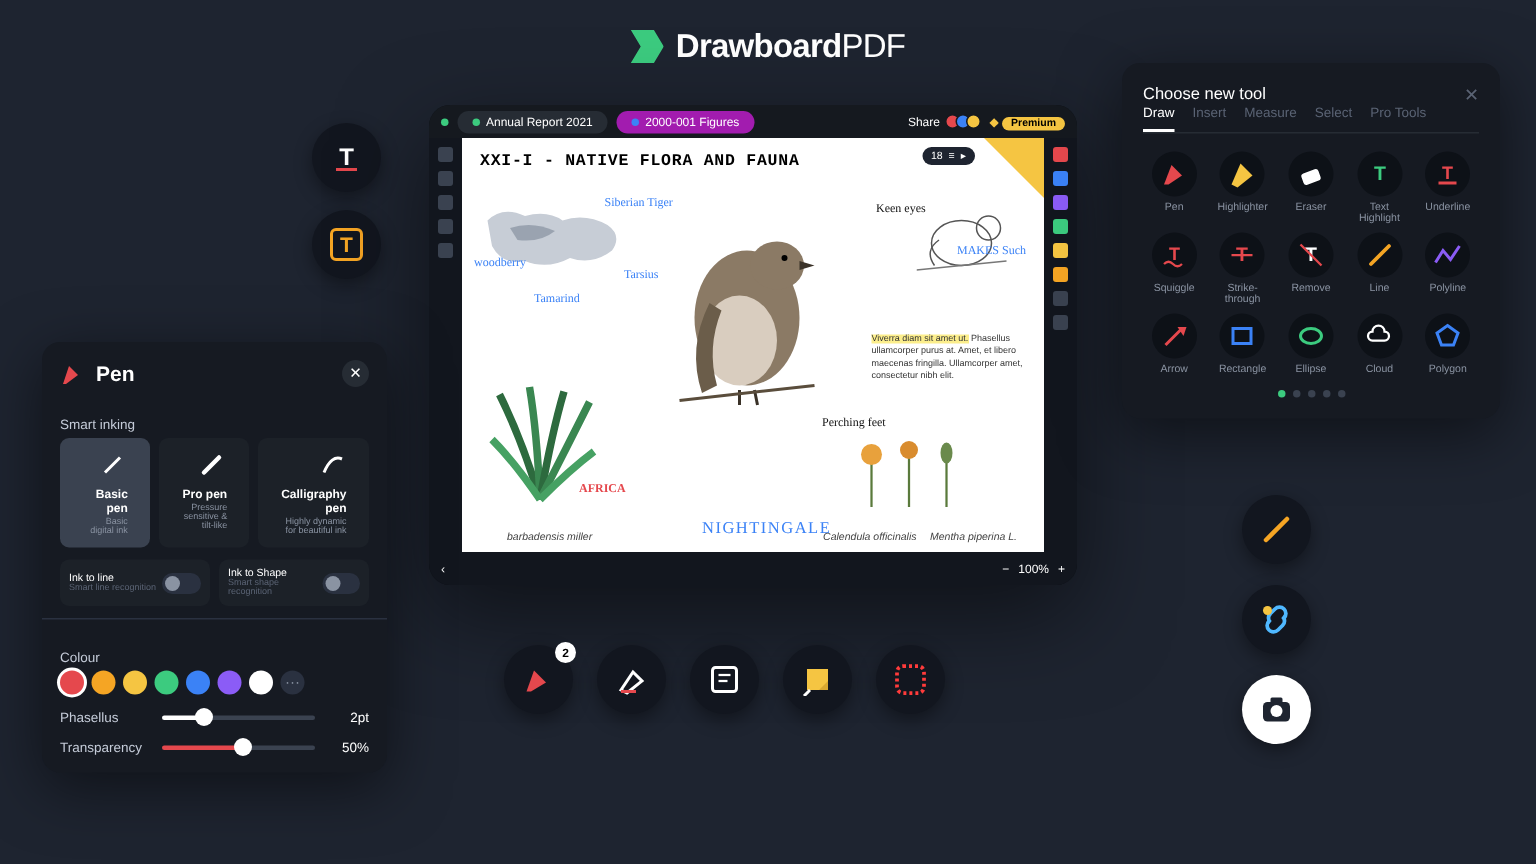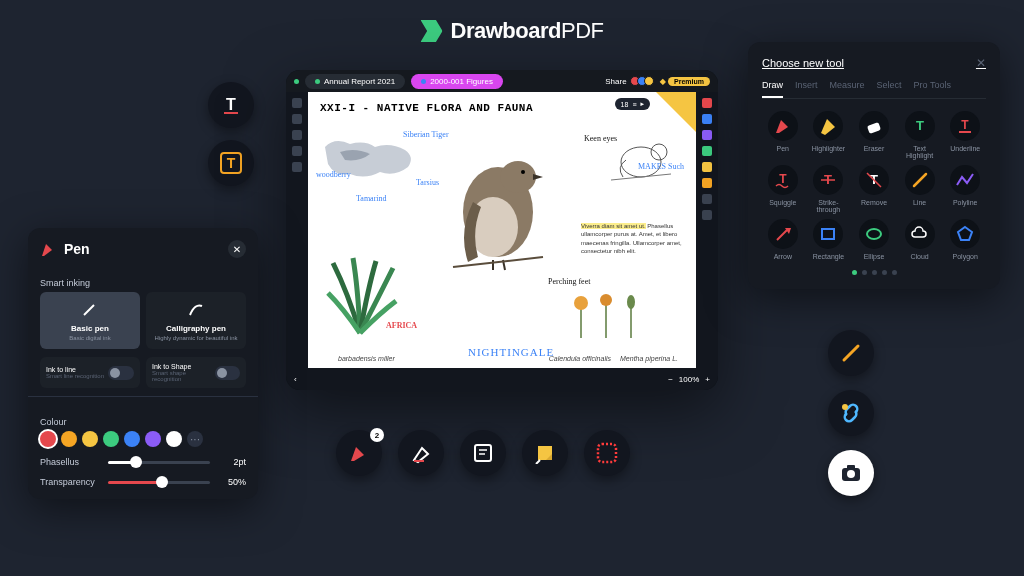--- a/index.html
+++ b/index.html
@@ -11,21 +11,21 @@
 .logo-text { font-size:22px; font-weight:600; letter-spacing:-0.5px; }
 .logo-text .thin { font-weight:300; }
 
 
 .cbtn { position:absolute; border-radius:50%; background:#12161f; display:flex; align-items:center; justify-content:center; box-shadow:0 4px 12px rgba(0,0,0,.4); }
 .cbtn svg { display:block; }
 
 
 .tablet { position:absolute; left:286px; top:70px; width:432px; height:320px; background:#0d1117; border-radius:14px; box-shadow:0 20px 60px rgba(0,0,0,.5); overflow:hidden; }
 .tablet .tabbar { height:22px; background:#15191f; display:flex; align-items:center; padding:0 8px; gap:6px; font-size:8px; }
-.tablet .tab { display:flex; align-items:center; gap:4px; padding:3px 10px; border-radius:10px; background:#d946ef; }
+.tablet .tab { display:flex; align-items:center; gap:4px; padding:3px 10px; border-radius:10px; background:#a21caf; }
 .tablet .tab.active { background:#262c34; }
 .dot { width:5px; height:5px; border-radius:50%; }
 .tablet .tabbar-right { margin-left:auto; display:flex; align-items:center; gap:6px; }
 .premium { background:#f5c542; color:#000; padding:1px 6px; border-radius:8px; font-size:7px; font-weight:600;}
 .avatars { display:flex; }
 .avatars span{width:10px;height:10px;border-radius:50%;margin-left:-3px;border:1px solid #15191f;}
 .tablet .body { display:flex; height:calc(100% - 22px - 22px); }
 .tablet .leftrail,.tablet .rightrail { width:22px; background:#12161e; display:flex; flex-direction:column; align-items:center; gap:6px; padding:6px 0;}
 .tablet .rail-ic{width:10px;height:10px;border-radius:2px;background:#3a4250;}
 .tablet .canvas { flex:1; background:#fff; color:#000; position:relative; overflow:hidden;}
@@ -48,40 +48,40 @@
 .penpanel{position:absolute;left:28px;top:228px;width:230px;background:#161a22;border-radius:12px;box-shadow:0 10px 40px rgba(0,0,0,.5);padding:12px;font-size:10px;}
 .penpanel .hdr{display:flex;align-items:center;gap:6px;margin-bottom:8px;}
 .penpanel .hdr .title{font-size:14px;font-weight:600;}
 .penpanel .hdr .close{margin-left:auto;width:18px;height:18px;border-radius:50%;background:#262c34;display:flex;align-items:center;justify-content:center;font-size:10px;}
 .penpanel .subrow{display:flex;align-items:center;gap:8px;font-size:9px;color:#8a93a2;margin-bottom:8px;}
 .penpanel .subrow .spacer{flex:1;}
 .toggle{width:26px;height:14px;background:#2a3140;border-radius:7px;position:relative;}
 .toggle::after{content:'';position:absolute;width:10px;height:10px;border-radius:50%;background:#8a93a2;top:2px;left:2px;}
 .penpanel .label{font-size:9px;color:#c4cbd8;margin:20px 0 4px;}
 .pentypes{display:flex;gap:6px;}
-.ptype{flex:1;background:#1c2128;border-radius:6px;padding:8px 2px;text-align:center;}
+.ptype{flex:1;background:#1c2128;border-radius:6px;padding:8px 15px;text-align:right;}
 .ptype.sel{background:#3a4250;}
 .ptype .nm{font-size:8px;font-weight:600;margin-top:4px;}
 .ptype .ds{font-size:6px;color:#8a93a2;margin-top:2px;}
 .inkrow{display:flex;gap:6px;margin-top:8px;}
 .inkbox{flex:1;background:#1c2128;border-radius:6px;padding:6px;display:flex;align-items:center;justify-content:space-between;font-size:7px;}
 .swatches{display:flex;gap:5px;align-items:center;margin-top:4px;}
 .sw{width:16px;height:16px;border-radius:50%;}
 .sw.sel{box-shadow:0 0 0 2px #fff;}
 .sw.add{background:#2a3140;display:flex;align-items:center;justify-content:center;font-size:10px;color:#8a93a2;}
 .slider-row{display:flex;align-items:center;gap:8px;margin-top:10px;}
 .slider-row .lab{width:60px;font-size:9px;color:#c4cbd8;}
 .slider-row .val{width:28px;font-size:9px;text-align:right;}
 .slider{flex:1;height:3px;border-radius:2px;position:relative;}
 .slider .knob{position:absolute;width:12px;height:12px;border-radius:50%;background:#fff;top:-5px;}
 .divider{height:1px;background:#2a3140;margin:8px -12px;}
 
 
 .toolpanel{position:absolute;right:24px;top:42px;width:252px;background:#161a22;border-radius:12px;box-shadow:0 10px 40px rgba(0,0,0,.5);padding:14px;}
-.toolpanel .hdr{display:flex;align-items:center;font-size:11px;margin-bottom:10px;text-decoration:underline;}
+.toolpanel .hdr{display:flex;align-items:center;font-size:11px;}
 .toolpanel .hdr .x{margin-left:auto;color:#5a6374;font-size:12px;}
 .toolpanel .tabs{display:flex;gap:12px;font-size:9px;color:#5a6374;border-bottom:1px solid #262c34;margin-bottom:12px;}
 .toolpanel .tabs span{padding-bottom:6px;}
 .toolpanel .tabs .act{color:#fff;border-bottom:2px solid #fff;}
 .tgrid{display:grid;grid-template-columns:repeat(5,1fr);gap:6px 4px;}
 .tcell{text-align:center;}
 .tcell .ic{width:30px;height:30px;border-radius:50%;background:#0d1117;margin:0 auto 4px;display:flex;align-items:center;justify-content:center;}
 .tcell .nm{font-size:7px;color:#8a93a2;}
 .pager{display:flex;justify-content:center;gap:5px;margin-top:10px;}
 .pager span{width:5px;height:5px;border-radius:50%;background:#3a4250;}
@@ -246,20 +246,27 @@
   <div class="pentypes">
     <div class="ptype sel">
       <svg width="18" height="18">
           <path d="M3 15 L13 5" stroke="#fff" stroke-width="2"></path>
         </svg>
       <div class="nm">Basic pen</div>
       <div class="ds">Basic digital ink</div>
     </div>
     <div class="ptype">
       <svg width="18" height="18">
+          <path d="M3 15 L13 5" stroke="#fff" stroke-width="3" stroke-linecap="round"></path>
+        </svg>
+      <div class="nm">Pro pen</div>
+      <div class="ds">Pressure sensitive &amp; tilt-like</div>
+    </div>
+    <div class="ptype">
+      <svg width="18" height="18">
           <path d="M3 15 Q8 3 15 6" stroke="#fff" stroke-width="2" fill="none"></path>
         </svg>
       <div class="nm">Calligraphy pen</div>
       <div class="ds">Highly dynamic for beautiful ink</div>
     </div>
   </div>
   <div class="inkrow">
     <div class="inkbox">
       <div>
           <div>Ink to line</div>

